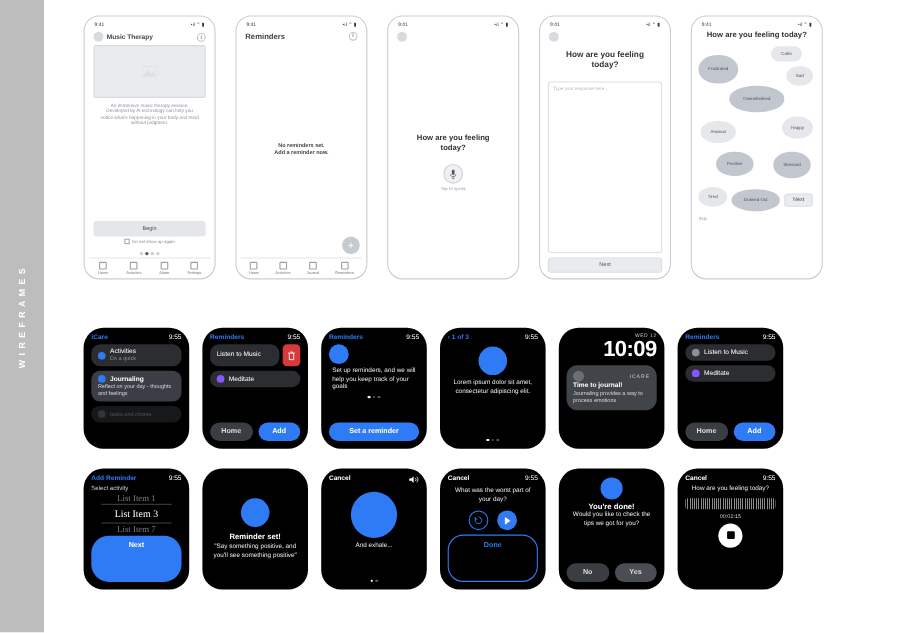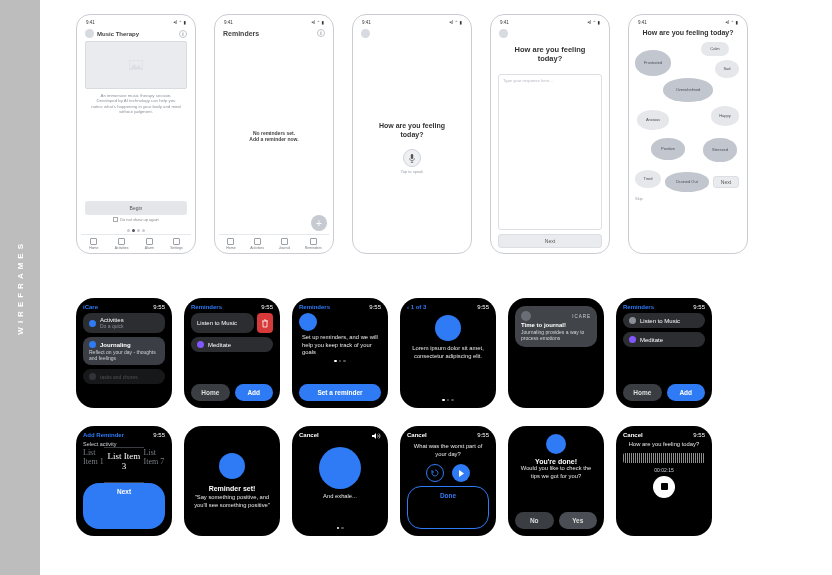--- a/index.html
+++ b/index.html
@@ -74,21 +74,21 @@
 .trash { width:16px;height:20px;border-radius:4px;background:#d63a3a;display:flex;align-items:center;justify-content:center;margin-left:auto; }
 
 .notif-card { background:rgba(90,94,100,.72); border-radius:10px; padding:5px 6px; margin-top:2px; }
 .notif-card .app { font-size:4.5px;color:#cfd2d7;text-align:right;letter-spacing:1px; }
 .notif-card .nt { font-size:6px; font-weight:700; margin:1px 0; }
 .notif-card .nb { font-size:5px;color:#d4d6da;line-height:1.25; }
 
 .time-big { font-size:20px; font-weight:700; text-align:right; letter-spacing:-.5px; }
 .time-dow { font-size:4.5px; text-align:right; color:#ccc; margin-top:-2px; letter-spacing:.5px; }
 
-.picker { flex:1; display:flex;flex-direction:row;justify-content:center; }
+.picker { flex:1; display:flex;flex-direction:column;align-items:center;justify-content:center; }
 .picker .pitm { font-size:8px; color:#7a7e85; padding:1px 0; font-family:Georgia,serif; }
 .picker .pitm.sel { color:#fff; font-size:9px; border-top:1px solid #3a3d42; border-bottom:1px solid #3a3d42; width:78%; text-align:center; padding:3px 0; }
 
 .circ-btn { width:18px;height:18px;border-radius:50%;display:flex;align-items:center;justify-content:center; }
 .circ-btn.blueb { background:#2f7bf5; }
 .circ-btn.ring { border:1.5px solid #2f7bf5; }
 
 .wave { height:10px; margin:4px 0; background:repeating-linear-gradient(90deg,#fff 0 0.8px,transparent 0.8px 2px); opacity:.55; border-radius:2px; }
 .stop-btn { width:22px;height:22px;border-radius:50%;background:#fff;margin:3px auto;display:flex;align-items:center;justify-content:center; }
 .stop-btn i { width:7px;height:7px;background:#000;border-radius:1px; }
@@ -331,20 +331,24 @@
       <div class="wtext">Lorem ipsum dolor sit amet, consectetur adipiscing elit.</div>
       <div class="pager" style="margin-top:auto;">
               <i class="on"></i>
               <i></i>
               <i></i>
             </div>
     </div>
   </div>
 
   <div class="watch">
+    <div style="text-align:right;">
+      <div class="time-dow">WED 12</div>
+      <div class="time-big">10:09</div>
+    </div>
     <div class="notif-card">
       <div style="display:flex;align-items:center;gap:3px;">
         <span style="width:10px;height:10px;border-radius:50%;background:#6a6e75;"></span>
         <span class="app" style="margin-left:auto;">ICARE</span>
       </div>
       <div class="nt">Time to journal!</div>
       <div class="nb">Journaling provides a way to process emotions</div>
     </div>
   </div>
 

